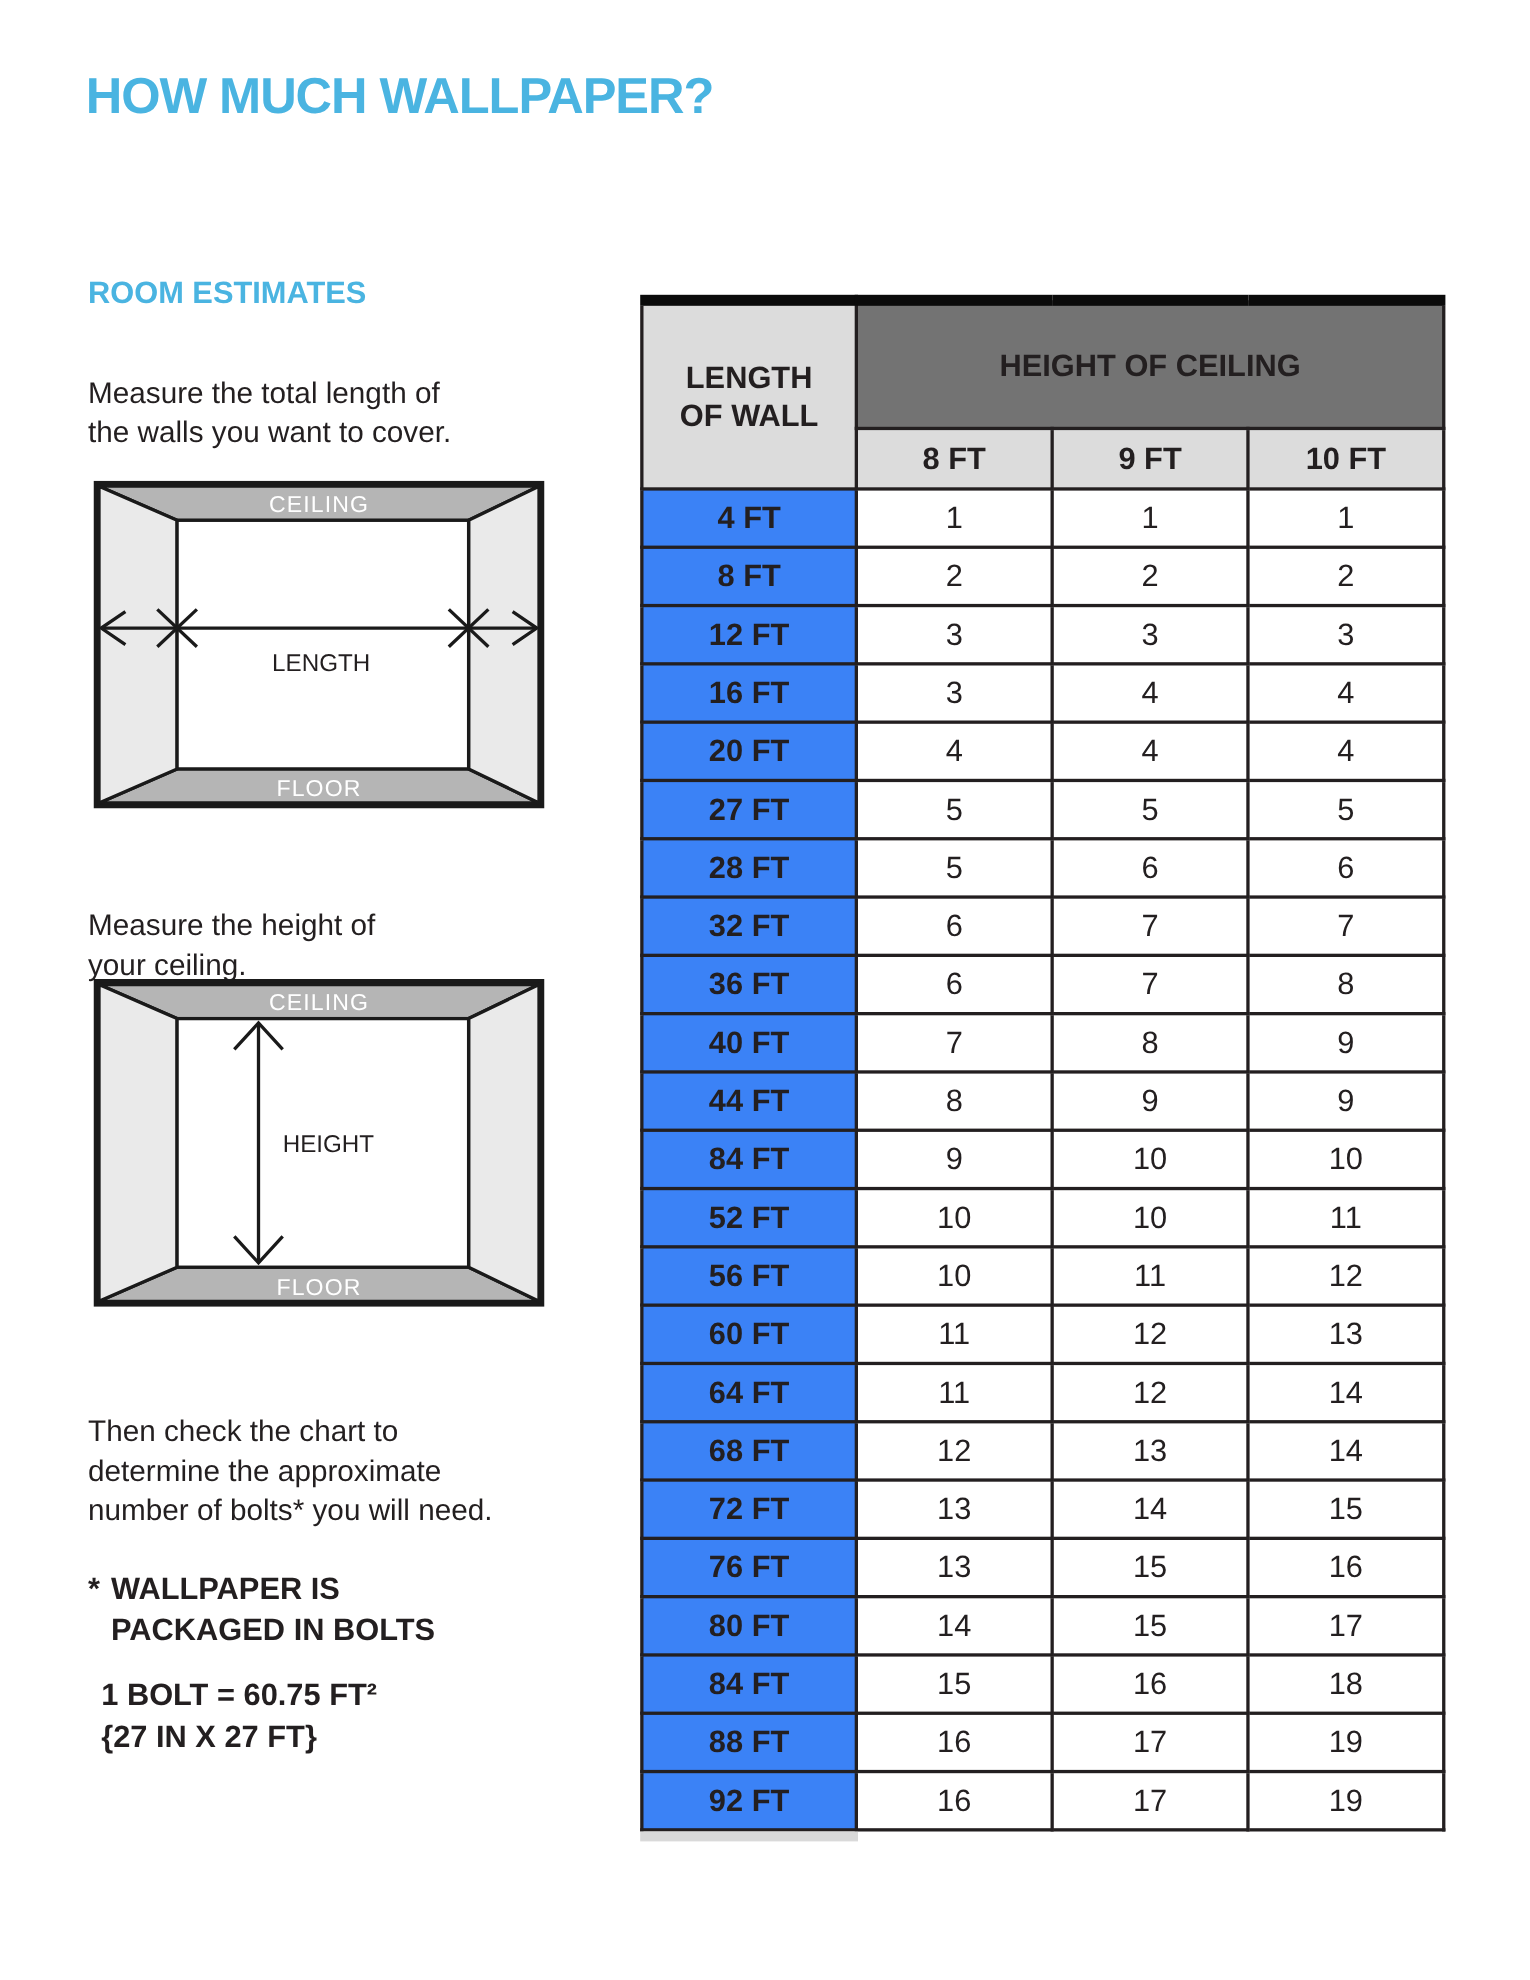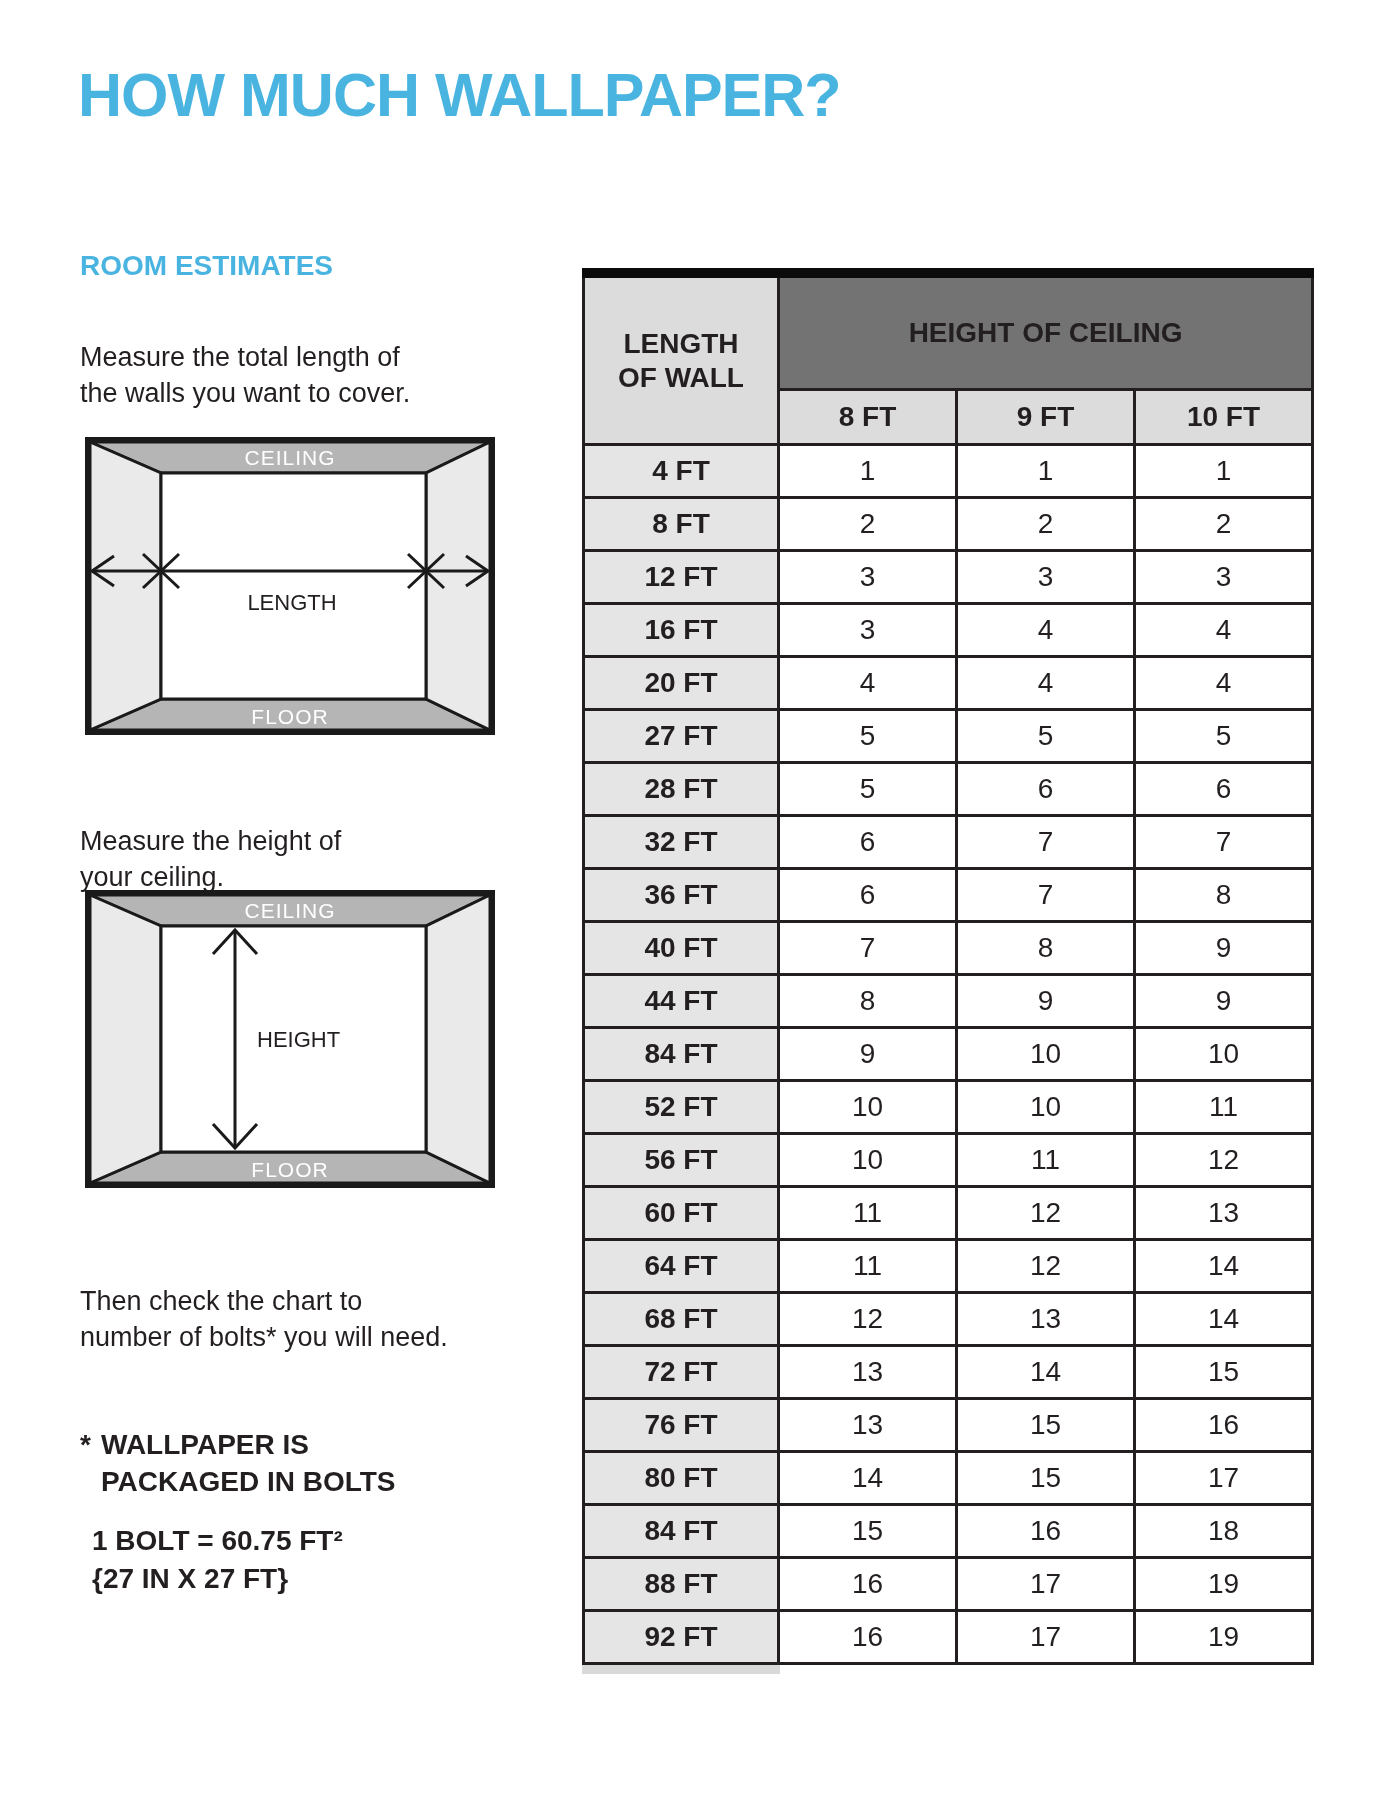--- a/index.html
+++ b/index.html
@@ -1,19 +1,19 @@
 <!DOCTYPE html>
 <html><head>
 <meta charset="utf-8">
 <style>
   html,body{margin:0;padding:0;background:#ffffff;}
   body{font-family:"Liberation Sans","DejaVu Sans",sans-serif;color:#231F20;}
   .page{position:relative;width:1391px;height:1800px;background:#fff;overflow:hidden;}
 
-  .title{position:absolute;left:78px;top:60px;font-size:61px;font-weight:bold;color:#4AB4E1;letter-spacing:-1px;white-space:nowrap;}
+  .title{position:absolute;left:78px;top:60px;font-size:46px;font-weight:bold;color:#4AB4E1;letter-spacing:-1px;white-space:nowrap;}
 
   .sec-head{position:absolute;font-size:28px;font-weight:bold;color:#4AB4E1;white-space:nowrap;}
   .room-estimates{left:80px;top:250px;}
   .bolts-heading{left:663px;top:250px;}
 
   .para{position:absolute;left:80px;font-size:27px;line-height:36px;color:#231F20;margin-top:48px;}
   .para span{display:block;}
   .para1{top:291px;}
   .para2{top:775px;}
   .para3{top:1235px;}
@@ -33,21 +33,21 @@
   table.bolts{border-collapse:collapse;width:729px;table-layout:fixed;
     border-left:3px solid #231F20;border-right:3px solid #231F20;border-bottom:3px solid #231F20;
     border-top:10px solid #0b0b0b;}
   table.bolts th,table.bolts td{border:3px solid #231F20;font-size:28px;text-align:center;padding:0;}
   col.c-label{width:195px;}
   col.c-data{width:178px;}
   th.low{background:#DCDCDC;border-right:7px solid #0b0b0b;font-weight:bold;vertical-align:middle;padding-top:26px;line-height:34px;}
   th.low span{display:block;}
   th.hoc{background:#737373;height:110px;font-weight:bold;vertical-align:middle;border-bottom:3px solid #231F20;}
   th.ch{background:#DCDCDC;height:52px;font-weight:bold;border-left:0;border-right:0;border-bottom:4px solid #231F20;vertical-align:middle;}
-  th.rl{background:#e5e5e5;font-weight:bold;border-right:7px solid #0b0b0b;height:50px;vertical-align:middle;}
+  th.rl{background:#3b82f6;font-weight:bold;border-right:7px solid #0b0b0b;height:50px;vertical-align:middle;}
   td.dc{background:#ffffff;font-weight:normal;height:50px;vertical-align:middle;}
   .tbl-shadow{width:198px;height:9px;background:#D9D9D9;}
 
   svg text{font-family:"Liberation Sans","DejaVu Sans",sans-serif;}
 </style>
 </head>
 <body>
 
 <div class="page">
 
@@ -98,20 +98,21 @@
     <g stroke="#1A1A1A" stroke-width="3" fill="none">
       <line x1="150" y1="40" x2="150" y2="258"></line>
       <polyline points="128,64 150,40 172,64"></polyline>
       <polyline points="128,234 150,258 172,234"></polyline>
     </g>
     <text x="172" y="157" text-anchor="start" font-size="22" fill="#231F20">HEIGHT</text>
   </svg>
 
   <div class="para para3">
     <span>Then check the chart to</span>
+    <span>determine the approximate</span>
     <span>number of bolts* you will need.</span>
   </div>
 
   <div class="footnote">
     <span class="star">*</span>
     <span class="fn-lines">
       <span>WALLPAPER IS</span>
       <span>PACKAGED IN BOLTS</span>
     </span>
   </div>

